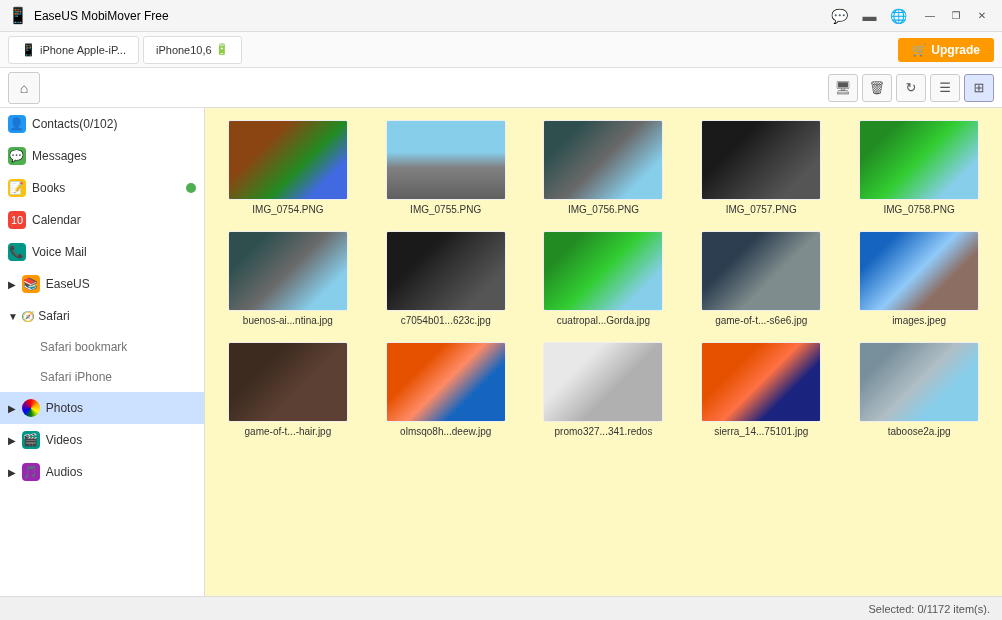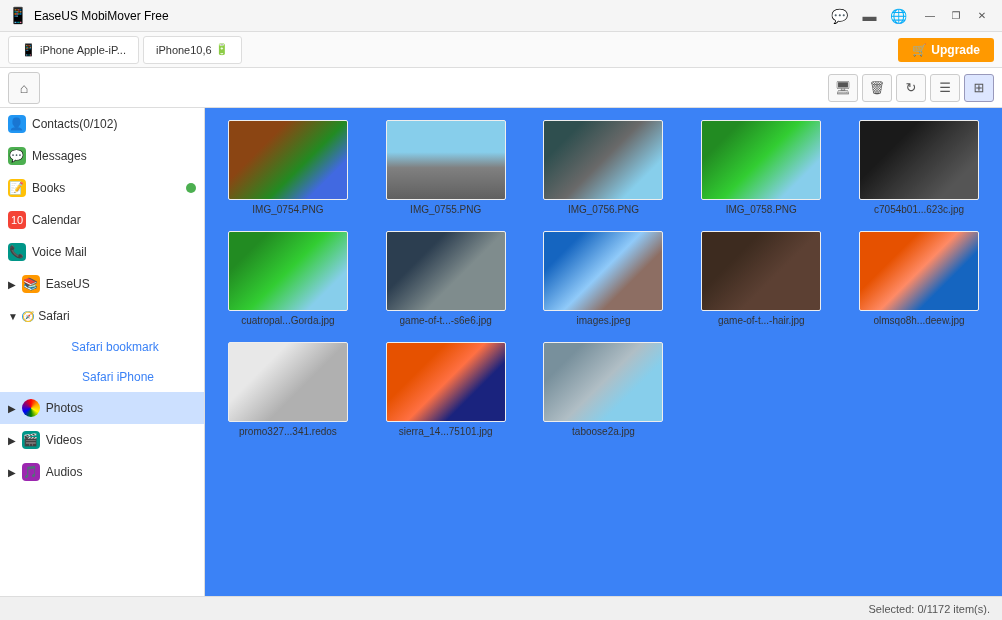--- a/index.html
+++ b/index.html
@@ -134,29 +134,28 @@
       color: #333;
       font-size: 12px;
     }
     .sidebar-sub-item {
       height: 30px;
       display: flex;
       align-items: center;
       padding: 0 8px 0 40px;
       cursor: pointer;
       gap: 6px;
-      color: #3b82f6;
+      color: #737373;
       font-size: 12px;
-      justify-content: center;
     }
 
     
     #content {
       flex: 1;
-      background: #3b82f6;
+      background: #fef9c3;
       overflow-y: auto;
       padding: 8px;
     }
     #image-grid {
       display: grid;
       grid-template-columns: repeat(5, 1fr);
       gap: 8px;
     }
     .img-cell {
       display: flex;
@@ -365,22 +364,30 @@
         </div>
         <div class="img-cell">
           <div class="thumb th-road" style="width: 120px; height: 80px; border-radius: 2px;"></div>
           <div class="thumb-label">IMG_0755.PNG</div>
         </div>
         <div class="img-cell">
           <div class="thumb th-mountains" style="width: 120px; height: 80px; border-radius: 2px;"></div>
           <div class="thumb-label">IMG_0756.PNG</div>
         </div>
         <div class="img-cell">
+          <div class="thumb th-dark-portrait" style="width: 120px; height: 80px; border-radius: 2px;"></div>
+          <div class="thumb-label">IMG_0757.PNG</div>
+        </div>
+        <div class="img-cell">
           <div class="thumb th-green-mountains" style="width: 120px; height: 80px; border-radius: 2px;"></div>
           <div class="thumb-label">IMG_0758.PNG</div>
+        </div>
+        <div class="img-cell">
+          <div class="thumb th-mountains" style="width: 120px; height: 80px; border-radius: 2px;"></div>
+          <div class="thumb-label">buenos-ai...ntina.jpg</div>
         </div>
         <div class="img-cell">
           <div class="thumb th-dark-portrait" style="width: 120px; height: 80px; border-radius: 2px;"></div>
           <div class="thumb-label">c7054b01...623c.jpg</div>
         </div>
         <div class="img-cell">
           <div class="thumb th-green-mountains" style="width: 120px; height: 80px; border-radius: 2px;"></div>
           <div class="thumb-label">cuatropal...Gorda.jpg</div>
         </div>
         <div class="img-cell">

